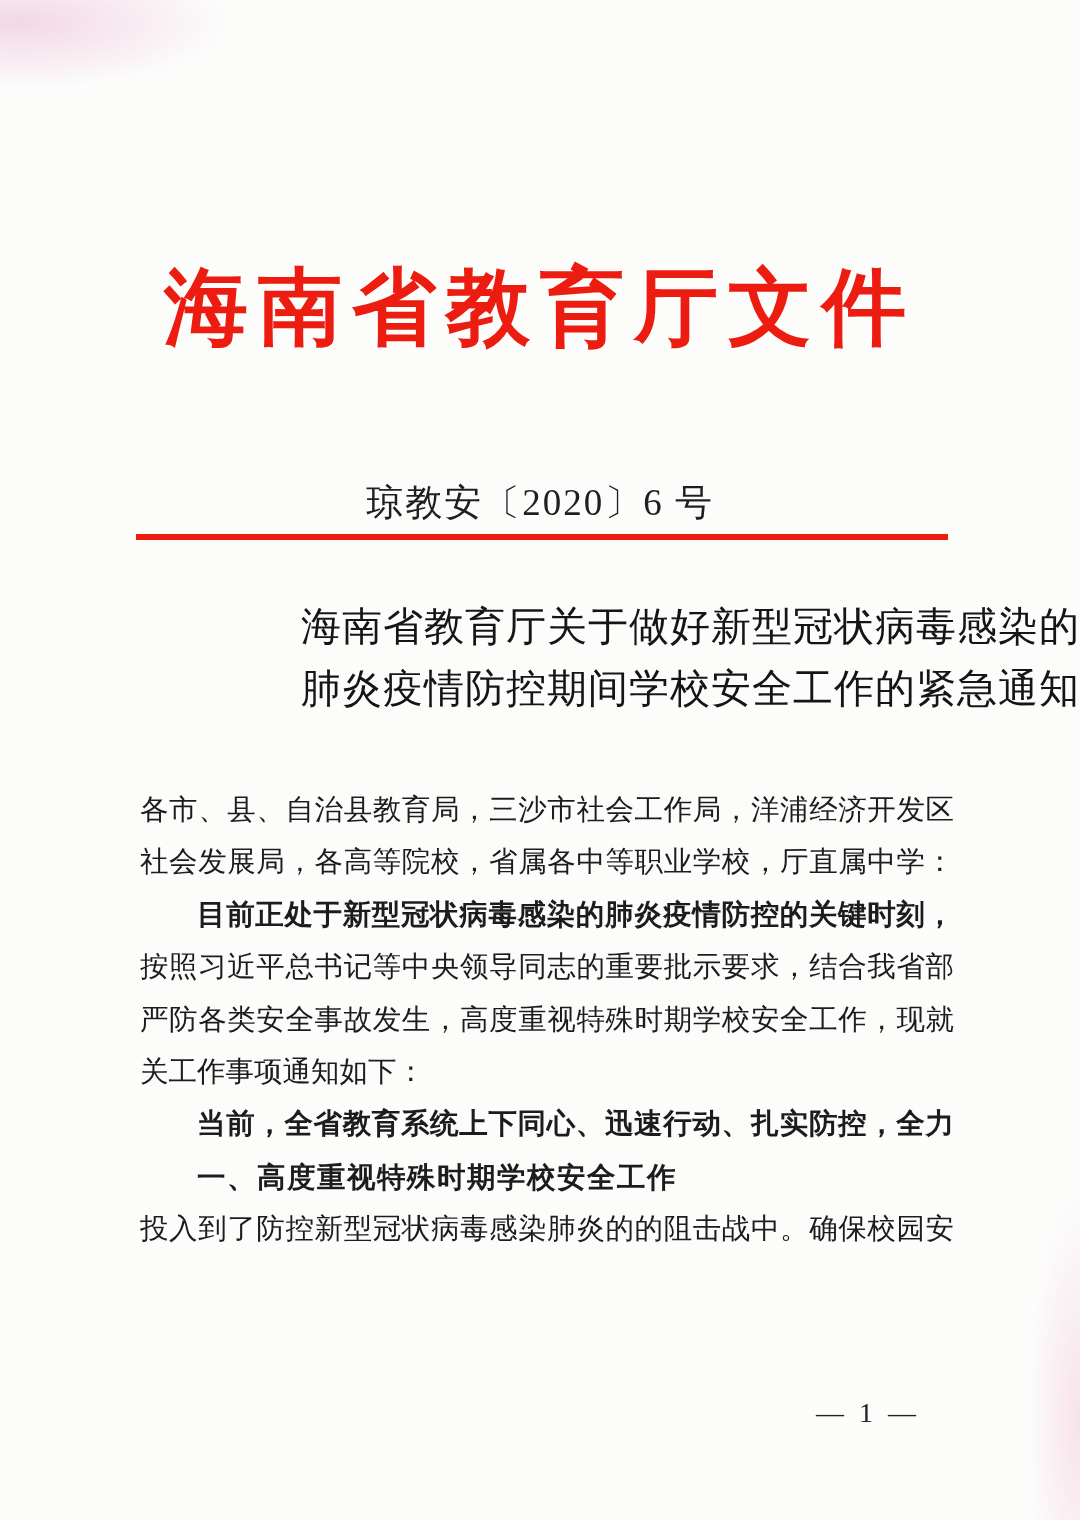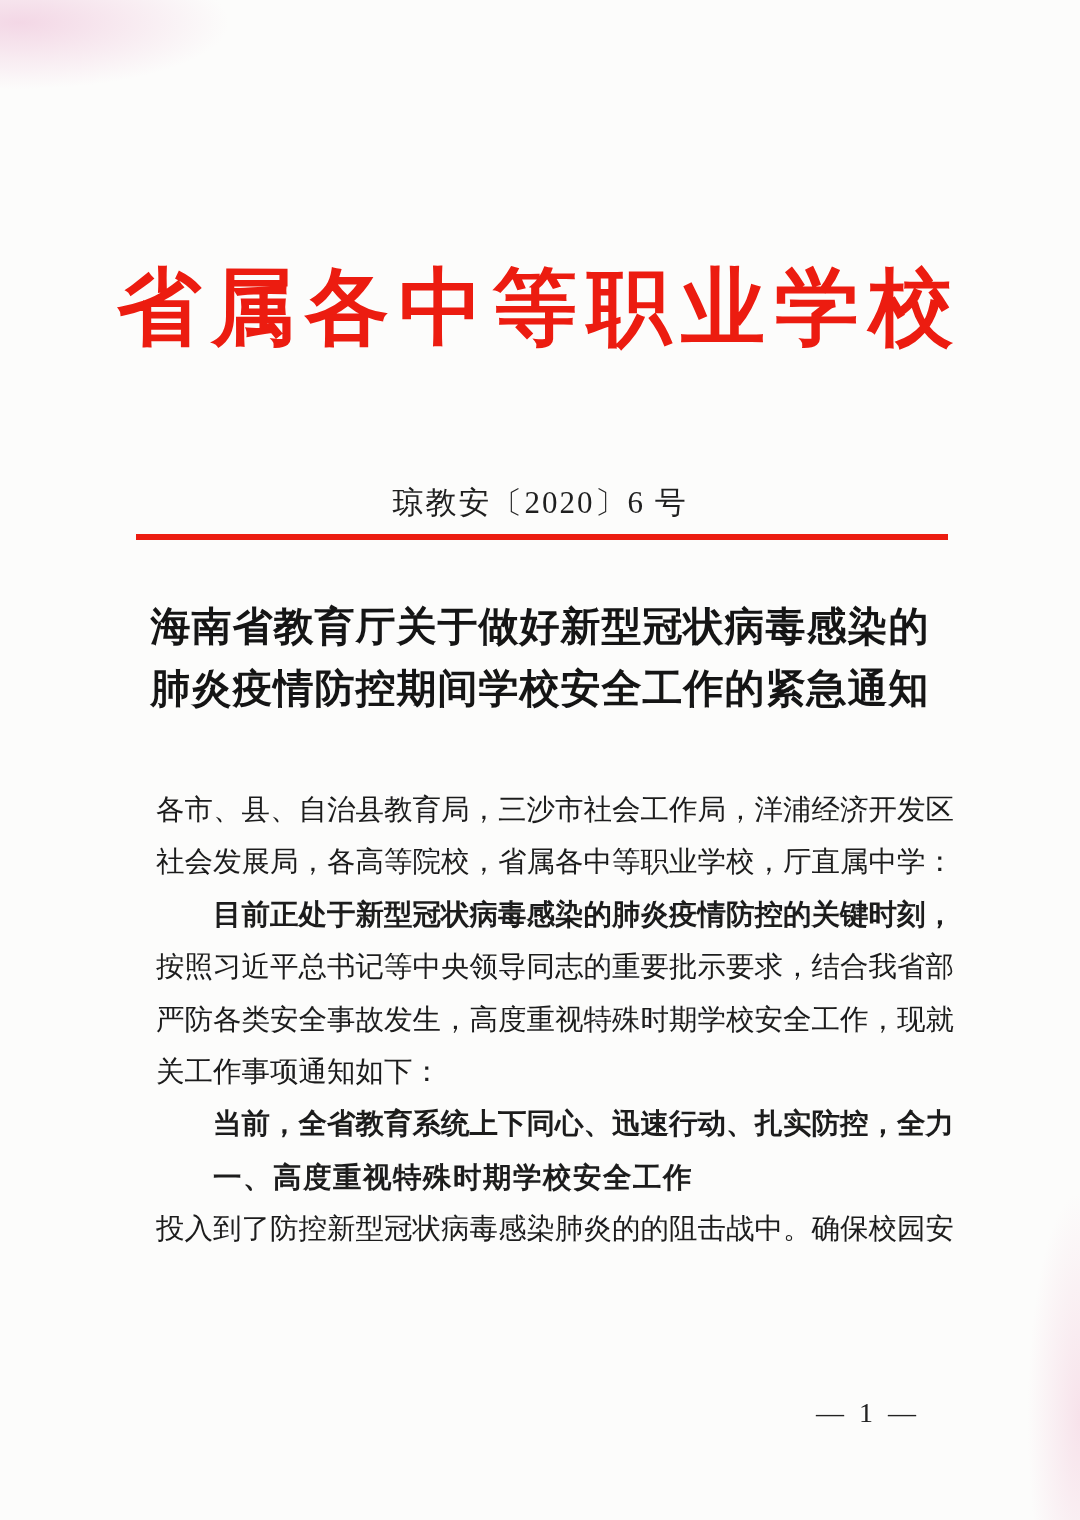--- a/index.html
+++ b/index.html
@@ -33,49 +33,48 @@
     position: absolute; top: 258px; left: 0; width: 100%;
     text-align: center;
     font-size: 84px; line-height: 100px; font-weight: 700;
     letter-spacing: 10px; white-space: nowrap;
     color: var(--accent, #ec1c10);
   }
 
   .doc-number {
     position: absolute; top: 484px; left: 0; width: 100%;
     text-align: center;
-    font-size: 31px; line-height: 38px; letter-spacing: 2px;
+    font-size: 37px; line-height: 38px; letter-spacing: 2px;
     color: var(--ink, #1f1f1f);
   }
 
   .red-rule {
     position: absolute; left: 136px; top: 534px;
     width: 812px; height: 6px;
     background: var(--accent, #ec1c10);
   }
 
   .notice-title {
     position: absolute; top: 596px; left: 0; width: 100%;
-    text-align: center;
-    font-size: 40px; line-height: 62px; font-weight: 700;
+    text-align: right;
+    font-size: 40px; line-height: 62px; font-weight: 400;
     letter-spacing: 1px;
     color: #151515;
   }
 
   .notice-body {
     position: absolute; left: 140px; top: 784px; width: 814px;
     font-size: 28.5px; line-height: 52.4px;
     color: #1c1c1c;
   }
   .ln {
     height: 52.4px;
     text-align: justify;
     text-align-last: left;
     overflow: hidden;
-    margin-left: 16px;
   }
   .ln.fill { text-align-last: justify; }
   .ln.ind  { text-indent: 57px; font-weight: bold; }
   .ln.bold {
     font-weight: 700;
     font-family: "Liberation Sans", "DejaVu Sans", sans-serif;
     letter-spacing: 1.5px;
   }
 
   .page-number {
@@ -86,21 +85,21 @@
   }
 </style>
 </head>
 <body>
 
 <div class="page">
 
   <div class="smudge-tl"></div>
   <div class="smudge-br"></div>
 
-  <div class="letterhead-title">省属各中等职业学校</div>
+  <div class="letterhead-title">海南省教育厅文件</div>
 
   <div class="doc-number">琼教安〔2020〕6 号</div>
 
   <div class="red-rule"></div>
 
   <div class="notice-title">
     <div>海南省教育厅关于做好新型冠状病毒感染的</div>
     <div>肺炎疫情防控期间学校安全工作的紧急通知</div>
   </div>
 

